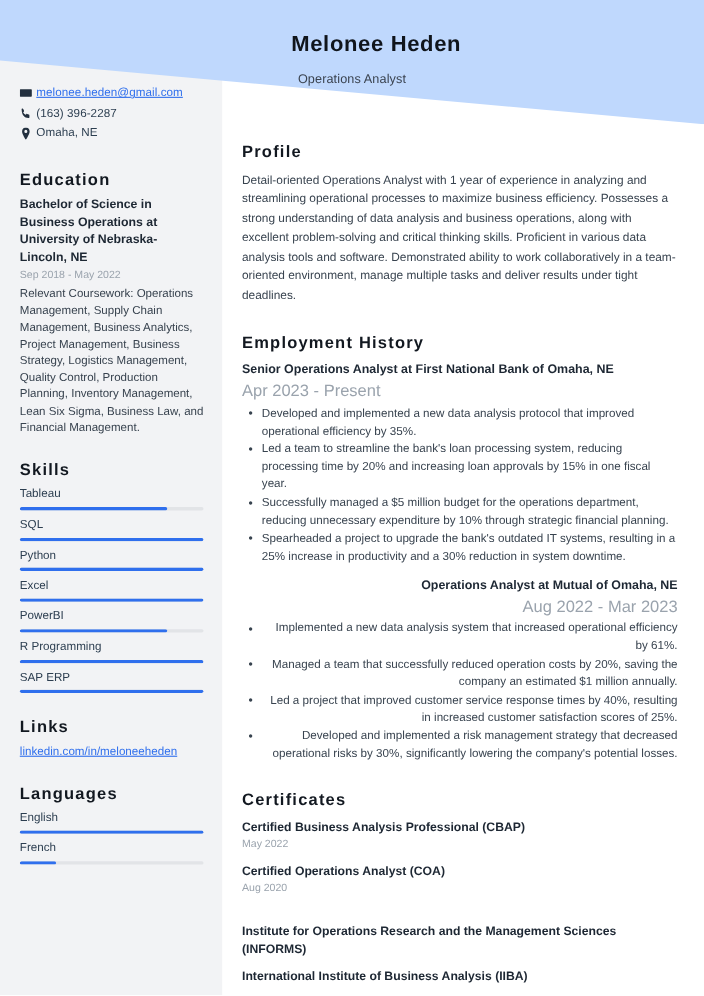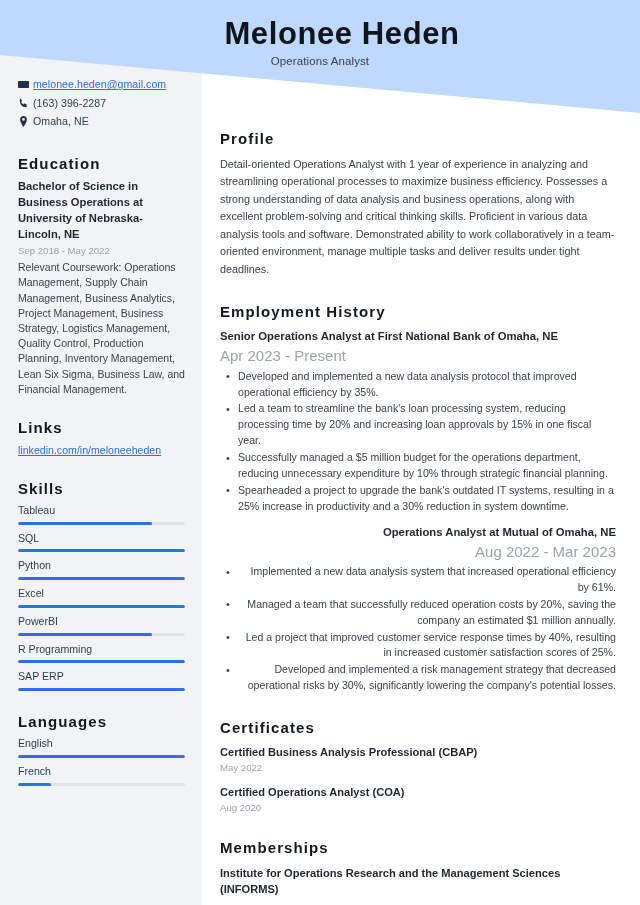--- a/index.html
+++ b/index.html
@@ -47,23 +47,23 @@
     clip-path: polygon(0 0, 640px 0, 640px 113px, 0 55px);
   }
   .banner-inner {
     position: absolute;
     left: 0;
     top: 0;
     width: 640px;
     text-align: center;
   }
   .banner-name {
-    margin: 0;
+    margin: 12px;
     padding-top: 17px;
-    font-size: 31px;
+    font-size: 20px;
     font-weight: 700;
     letter-spacing: 0.6px;
     color: #10151c;
     line-height: 1.12;
     padding-left: 44px;
   }
   .banner-role {
     margin: 0;
     padding-top: 3px;
     font-size: 11.5px;
@@ -313,70 +313,70 @@
     </div>
 
     <div>
       <div class="side-h first">Education</div>
       <p class="edu-title">Bachelor of Science in Business Operations at University of Nebraska-Lincoln, NE</p>
       <p class="edu-date">Sep 2018 - May 2022</p>
       <p class="edu-desc">Relevant Coursework: Operations Management, Supply Chain Management, Business Analytics, Project Management, Business Strategy, Logistics Management, Quality Control, Production Planning, Inventory Management, Lean Six Sigma, Business Law, and Financial Management.</p>
     </div>
 
     <div>
+      <div class="side-h">Skills</div>
+      <div id="skills-list">
+          <div class="bar-item">
+            <div class="bar-label">Tableau</div>
+            <div class="bar-track">
+              <div class="bar-fill" style="width: 80%;"></div>
+            </div>
+          </div>
+          <div class="bar-item">
+            <div class="bar-label">SQL</div>
+            <div class="bar-track">
+              <div class="bar-fill" style="width: 100%;"></div>
+            </div>
+          </div>
+          <div class="bar-item">
+            <div class="bar-label">Python</div>
+            <div class="bar-track">
+              <div class="bar-fill" style="width: 100%;"></div>
+            </div>
+          </div>
+          <div class="bar-item">
+            <div class="bar-label">Excel</div>
+            <div class="bar-track">
+              <div class="bar-fill" style="width: 100%;"></div>
+            </div>
+          </div>
+          <div class="bar-item">
+            <div class="bar-label">PowerBI</div>
+            <div class="bar-track">
+              <div class="bar-fill" style="width: 80%;"></div>
+            </div>
+          </div>
+          <div class="bar-item">
+            <div class="bar-label">R Programming</div>
+            <div class="bar-track">
+              <div class="bar-fill" style="width: 100%;"></div>
+            </div>
+          </div>
+          <div class="bar-item">
+            <div class="bar-label">SAP ERP</div>
+            <div class="bar-track">
+              <div class="bar-fill" style="width: 100%;"></div>
+            </div>
+          </div>
+        </div>
+    </div>
+
+    <div>
       <div class="side-h">Links</div>
       <div class="link-line">linkedin.com/in/meloneeheden</div>
-    </div>
-
-    <div>
-      <div class="side-h">Skills</div>
-      <div id="skills-list">
-          <div class="bar-item">
-            <div class="bar-label">Tableau</div>
-            <div class="bar-track">
-              <div class="bar-fill" style="width: 80%;"></div>
-            </div>
-          </div>
-          <div class="bar-item">
-            <div class="bar-label">SQL</div>
-            <div class="bar-track">
-              <div class="bar-fill" style="width: 100%;"></div>
-            </div>
-          </div>
-          <div class="bar-item">
-            <div class="bar-label">Python</div>
-            <div class="bar-track">
-              <div class="bar-fill" style="width: 100%;"></div>
-            </div>
-          </div>
-          <div class="bar-item">
-            <div class="bar-label">Excel</div>
-            <div class="bar-track">
-              <div class="bar-fill" style="width: 100%;"></div>
-            </div>
-          </div>
-          <div class="bar-item">
-            <div class="bar-label">PowerBI</div>
-            <div class="bar-track">
-              <div class="bar-fill" style="width: 80%;"></div>
-            </div>
-          </div>
-          <div class="bar-item">
-            <div class="bar-label">R Programming</div>
-            <div class="bar-track">
-              <div class="bar-fill" style="width: 100%;"></div>
-            </div>
-          </div>
-          <div class="bar-item">
-            <div class="bar-label">SAP ERP</div>
-            <div class="bar-track">
-              <div class="bar-fill" style="width: 100%;"></div>
-            </div>
-          </div>
-        </div>
     </div>
 
     <div>
       <div class="side-h">Languages</div>
       <div id="languages-list">
           <div class="bar-item">
             <div class="bar-label">English</div>
             <div class="bar-track">
               <div class="bar-fill" style="width: 100%;"></div>
             </div>
@@ -433,21 +433,20 @@
             <p class="cert-date">May 2022</p>
           </div>
           <div class="cert">
             <p class="cert-name">Certified Operations Analyst (COA)</p>
             <p class="cert-date">Aug 2020</p>
           </div>
         </div>
     </div>
 
     <div class="section">
-      <div class="main-h">Memberships</div>
       <div id="members-list">
           <p class="member">Institute for Operations Research and the Management Sciences (INFORMS)</p>
           <p class="member">International Institute of Business Analysis (IIBA)</p>
         </div>
     </div>
 
   </div>
 
 </div>
 

